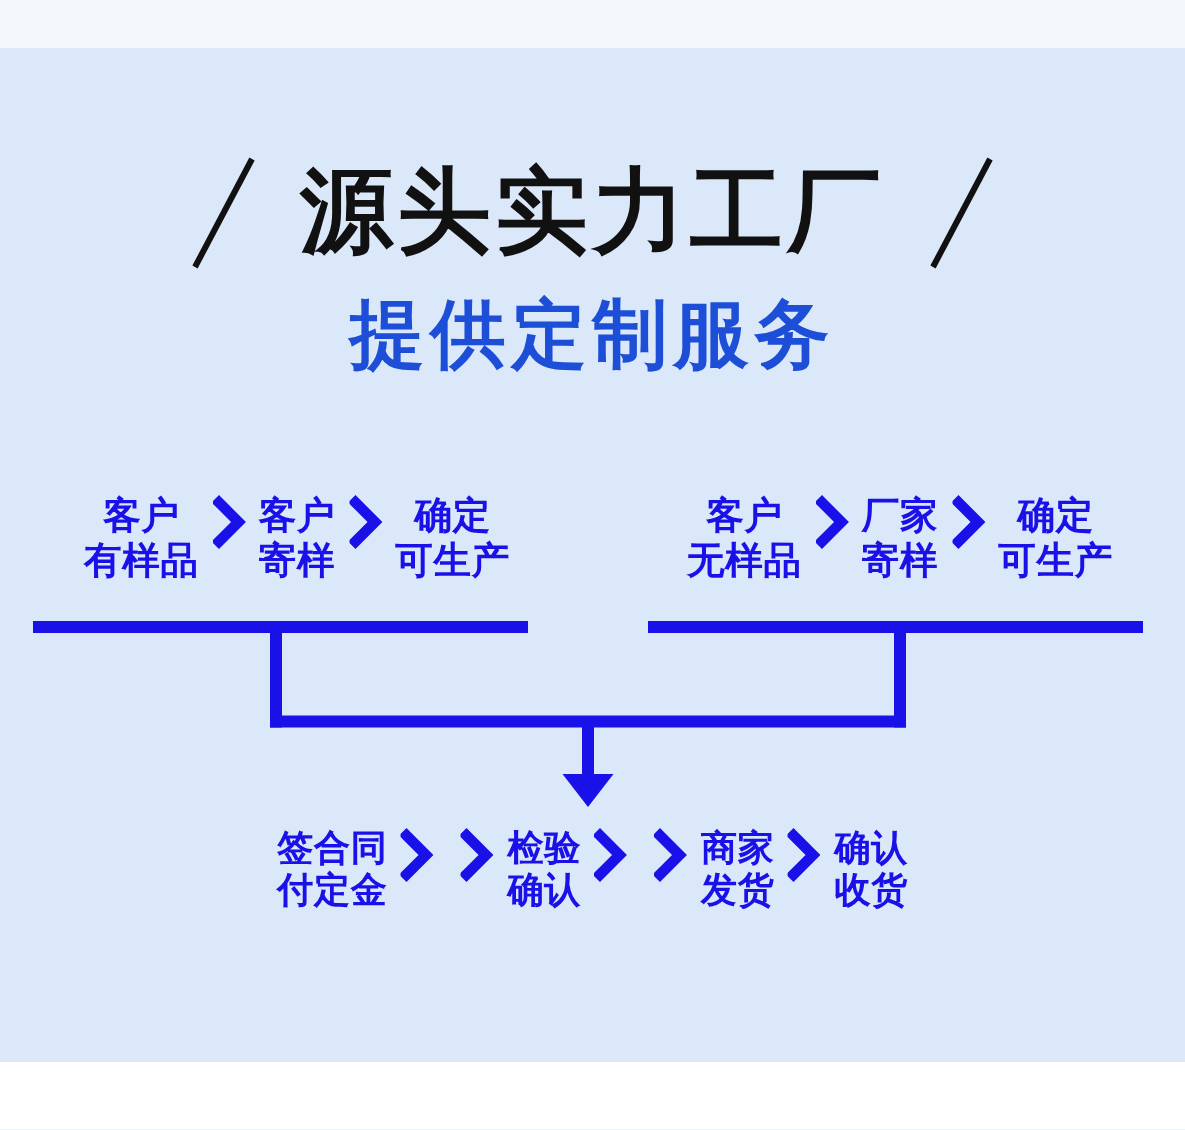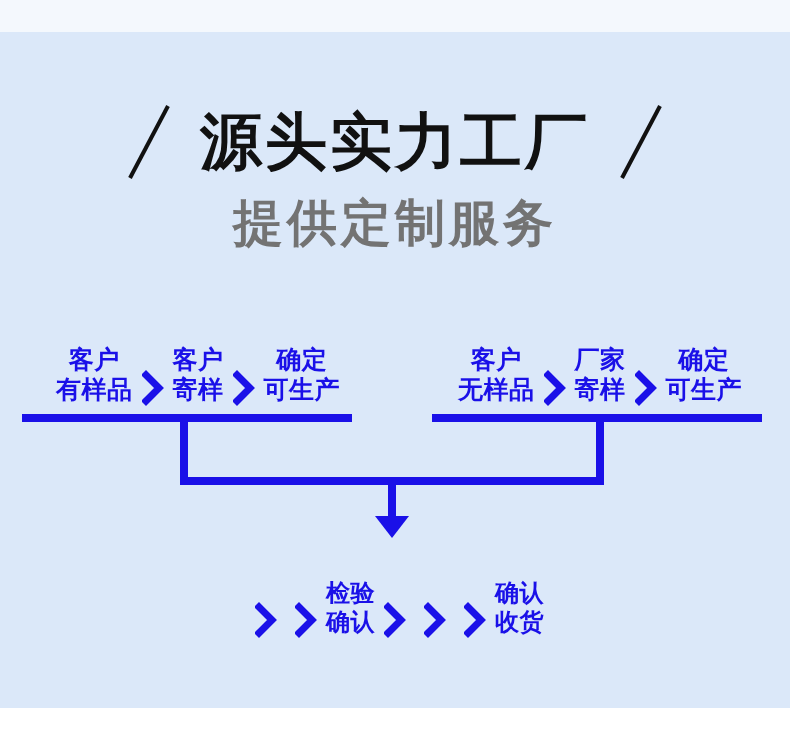--- a/index.html
+++ b/index.html
@@ -61,33 +61,32 @@
     line-height: 1;
     white-space: nowrap;
   }
   .subhead {
     position: absolute;
     left: 0; top: 196px;
     width: 790px;
     text-align: center;
     font-size: 50px;
     font-weight: bold;
-    color: #737373;
+    color: #1d4ed8;
     letter-spacing: 4px;
     line-height: 1.1;
     white-space: nowrap;
   }
 
   
   .flow-row {
     position: absolute;
     display: flex;
-    align-items: flex-end;
+    align-items: flex-start;
     justify-content: center;
-    font-family: Liberation Mono, monospace;
   }
   .branch-left  { left: 8px;   top: 330px; width: 380px; height: 76px; }
   .branch-right { left: 410px; top: 330px; width: 380px; height: 76px; }
   .bottom-row   { left: 95px;  top: 552px; width: 600px; height: 86px; }
 
   .step {
     color: #1a10e8;
     font-weight: bold;
     font-size: 25px;
     line-height: 1.18;
@@ -197,20 +196,24 @@
         <rect x="180" y="9" width="8" height="71"></rect>
         <rect x="596" y="9" width="8" height="71"></rect>
         <rect x="180" y="72" width="424" height="8"></rect>
         <rect x="388" y="78" width="8" height="42"></rect>
         <polygon points="375,111 409,111 392,133"></polygon>
       </g>
     </svg>
   </div>
 
   <div class="flow-row bottom-row">
+    <span class="step">
+      <span class="l1">签合同</span>
+      <span class="l2">付定金</span>
+    </span>
     <span class="chev">
       <svg width="22" height="36" viewBox="0 0 22 36" aria-hidden="true">
         <polyline points="4,5 17,18 4,31" fill="none" stroke="#1a10e8" stroke-width="7" stroke-linecap="square" stroke-linejoin="miter"></polyline>
       </svg>
     </span>
     <span class="chev">
       <svg width="22" height="36" viewBox="0 0 22 36" aria-hidden="true">
         <polyline points="4,5 17,18 4,31" fill="none" stroke="#1a10e8" stroke-width="7" stroke-linecap="square" stroke-linejoin="miter"></polyline>
       </svg>
     </span>
@@ -221,20 +224,24 @@
     <span class="chev">
       <svg width="22" height="36" viewBox="0 0 22 36" aria-hidden="true">
         <polyline points="4,5 17,18 4,31" fill="none" stroke="#1a10e8" stroke-width="7" stroke-linecap="square" stroke-linejoin="miter"></polyline>
       </svg>
     </span>
     <span class="chev">
       <svg width="22" height="36" viewBox="0 0 22 36" aria-hidden="true">
         <polyline points="4,5 17,18 4,31" fill="none" stroke="#1a10e8" stroke-width="7" stroke-linecap="square" stroke-linejoin="miter"></polyline>
       </svg>
     </span>
+    <span class="step">
+      <span class="l1">商家</span>
+      <span class="l2">发货</span>
+    </span>
     <span class="chev">
       <svg width="22" height="36" viewBox="0 0 22 36" aria-hidden="true">
         <polyline points="4,5 17,18 4,31" fill="none" stroke="#1a10e8" stroke-width="7" stroke-linecap="square" stroke-linejoin="miter"></polyline>
       </svg>
     </span>
     <span class="step">
       <span class="l1">确认</span>
       <span class="l2">收货</span>
     </span>
   </div>

